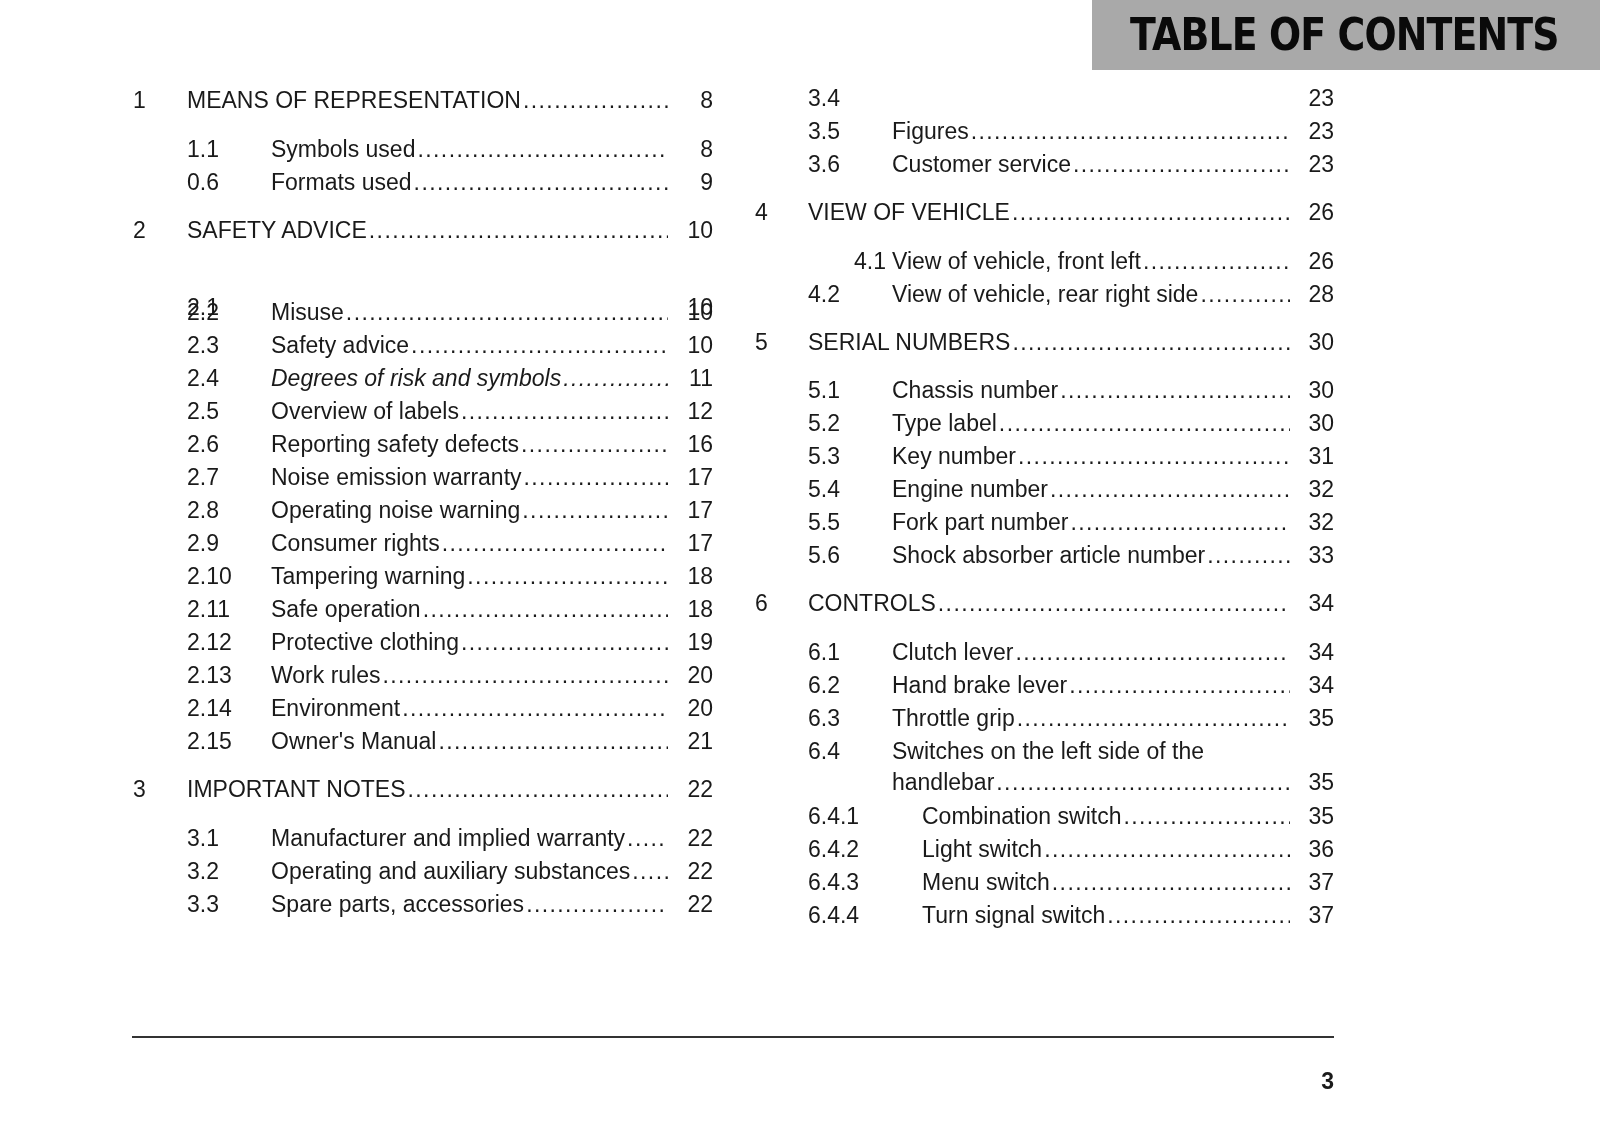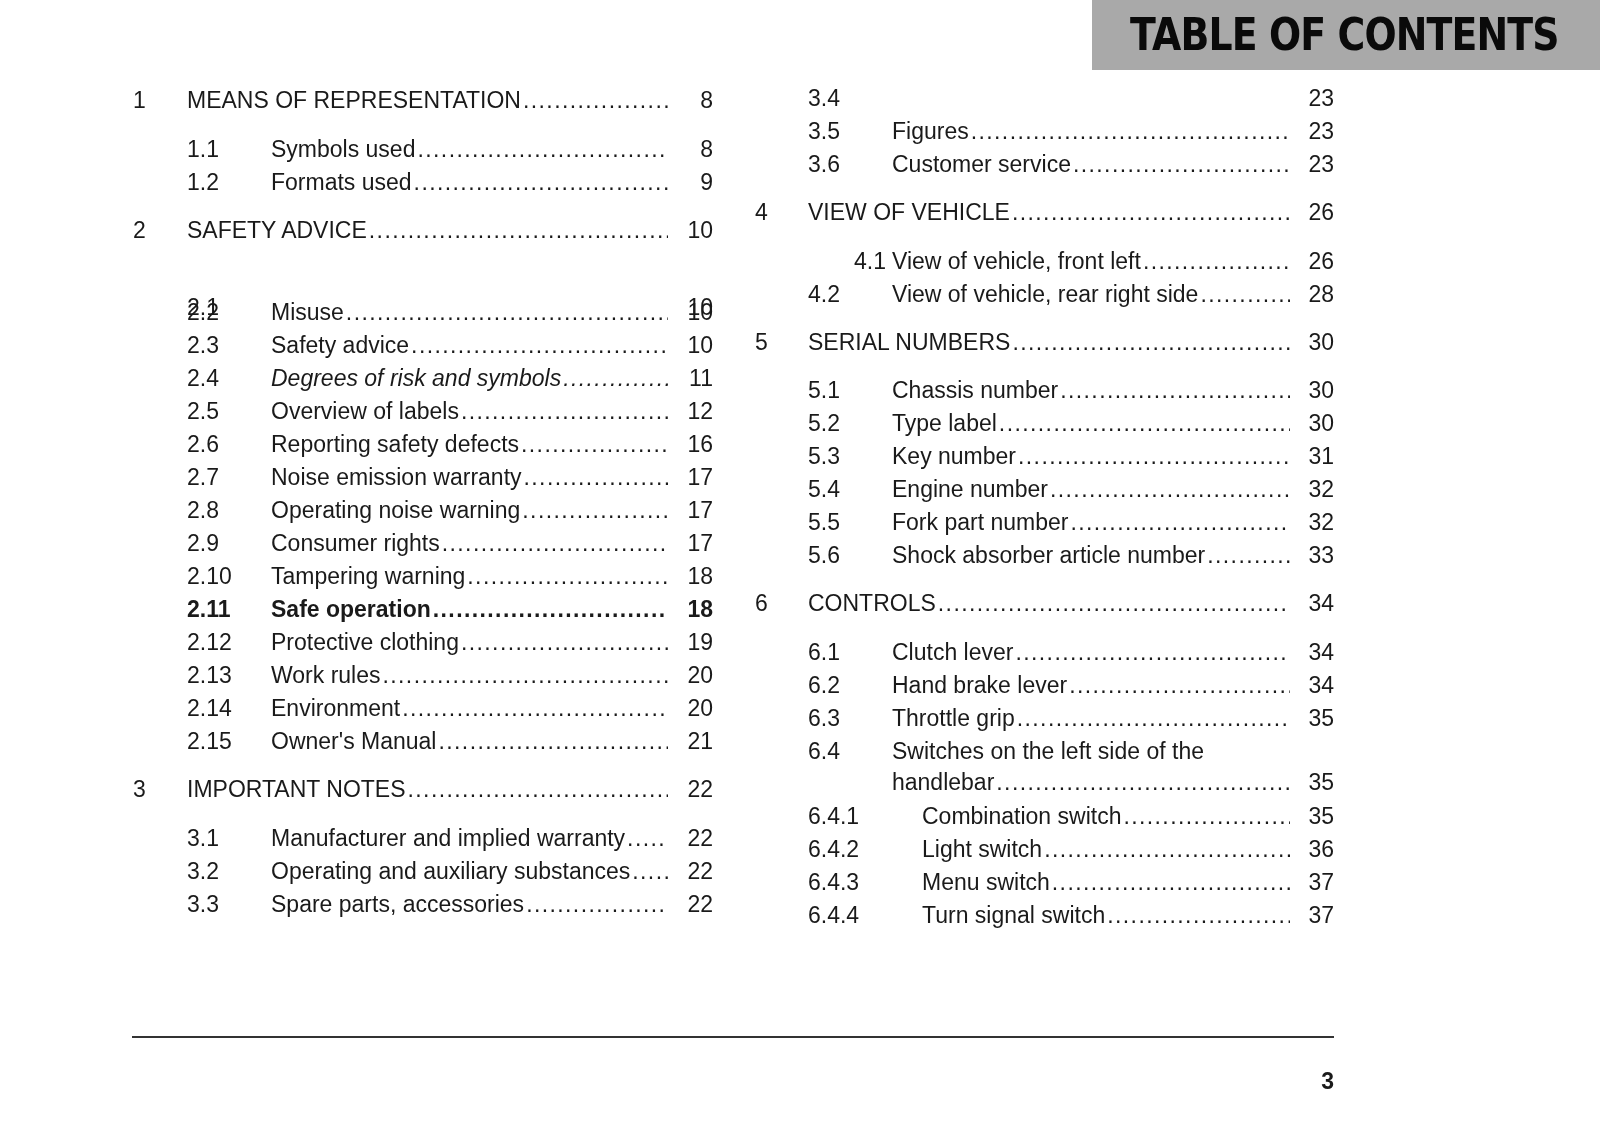--- a/index.html
+++ b/index.html
@@ -42,21 +42,21 @@
     </div>
     <div class="row" style="top: 135px; left: 132px; width: 580px; height: 30px;">
       <span class="num" style="left: 55px;">1.1</span>
       <span class="label-wrap" style="left: 139px; width: 397px;">
         <span class="label">Symbols used</span>
         <span class="dots"></span>
       </span>
       <span class="page" style="left: 536px; width: 45px;">8</span>
     </div>
     <div class="row" style="top: 168px; left: 132px; width: 580px; height: 30px;">
-      <span class="num" style="left: 55px;">1.2</span>
+      <span class="num" style="left: 55px;">0.6</span>
       <span class="label-wrap" style="left: 139px; width: 397px;">
         <span class="label">Formats used</span>
         <span class="dots"></span>
       </span>
       <span class="page" style="left: 536px; width: 45px;">9</span>
     </div>
     <div class="row" style="top: 216px; left: 132px; width: 580px; height: 30px;">
       <span class="num" style="left: 1px;">2</span>
       <span class="label-wrap" style="left: 55px; width: 481px;">
         <span class="label">SAFETY ADVICE</span>
@@ -133,21 +133,21 @@
       <span class="page" style="left: 536px; width: 45px;">17</span>
     </div>
     <div class="row" style="top: 562px; left: 132px; width: 580px; height: 30px;">
       <span class="num" style="left: 55px;">2.10</span>
       <span class="label-wrap" style="left: 139px; width: 397px;">
         <span class="label">Tampering warning</span>
         <span class="dots"></span>
       </span>
       <span class="page" style="left: 536px; width: 45px;">18</span>
     </div>
-    <div class="row" style="top: 595px; left: 132px; width: 580px; height: 30px; font-weight: bold;">
+    <div class="row" style="top: 595px; left: 132px; width: 580px; height: 30px;">
       <span class="num" style="left: 55px;">2.11</span>
       <span class="label-wrap" style="left: 139px; width: 397px;">
         <span class="label">Safe operation</span>
         <span class="dots"></span>
       </span>
       <span class="page" style="left: 536px; width: 45px;">18</span>
     </div>
     <div class="row" style="top: 628px; left: 132px; width: 580px; height: 30px;">
       <span class="num" style="left: 55px;">2.12</span>
       <span class="label-wrap" style="left: 139px; width: 397px;">

